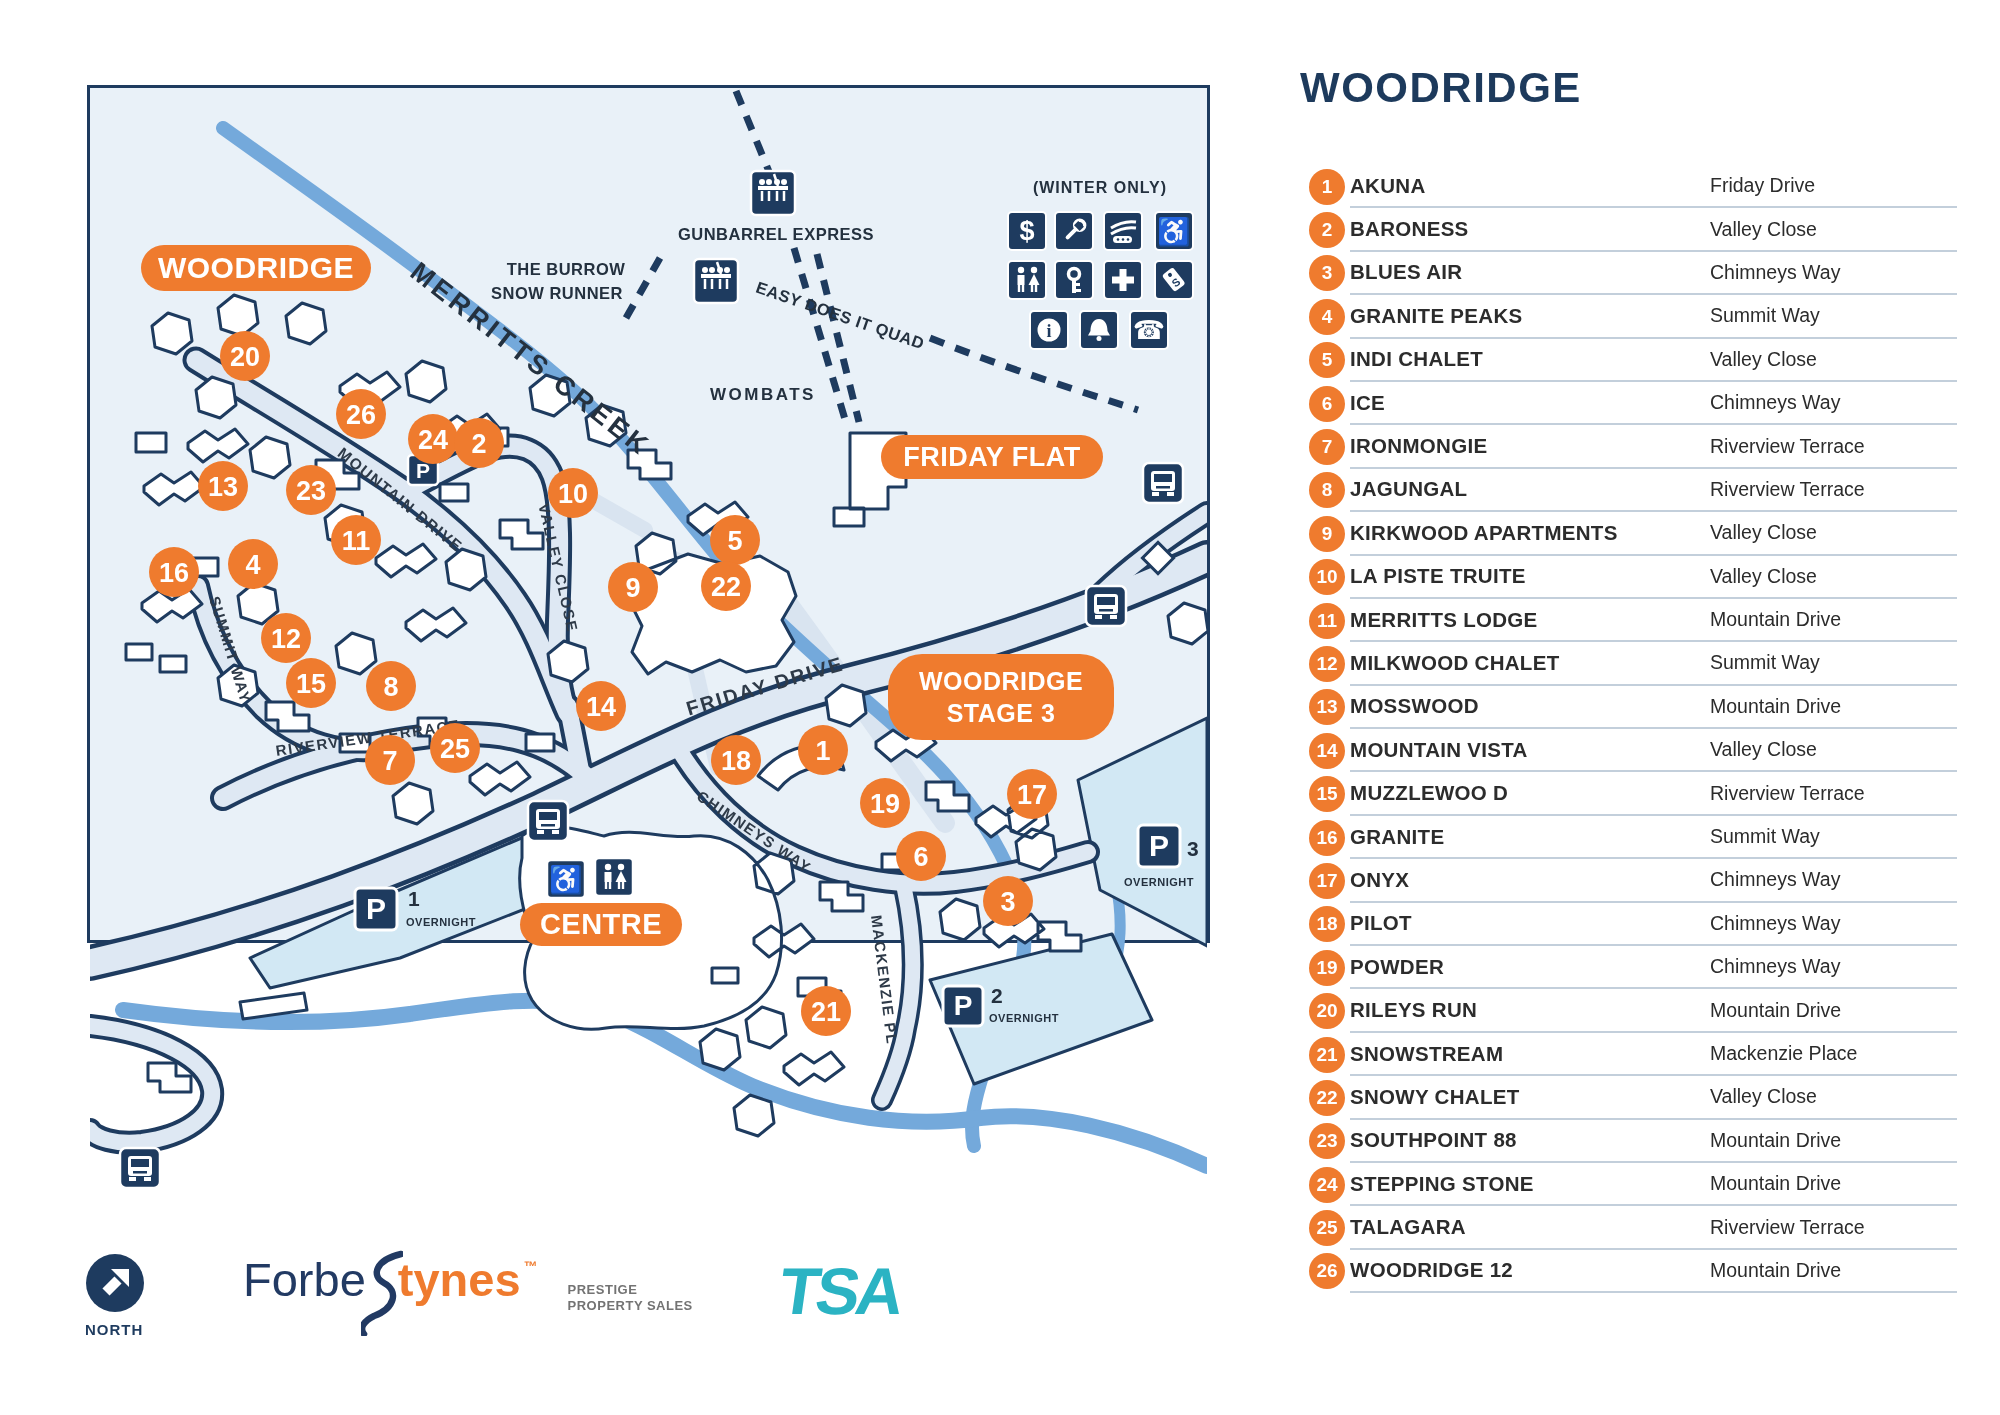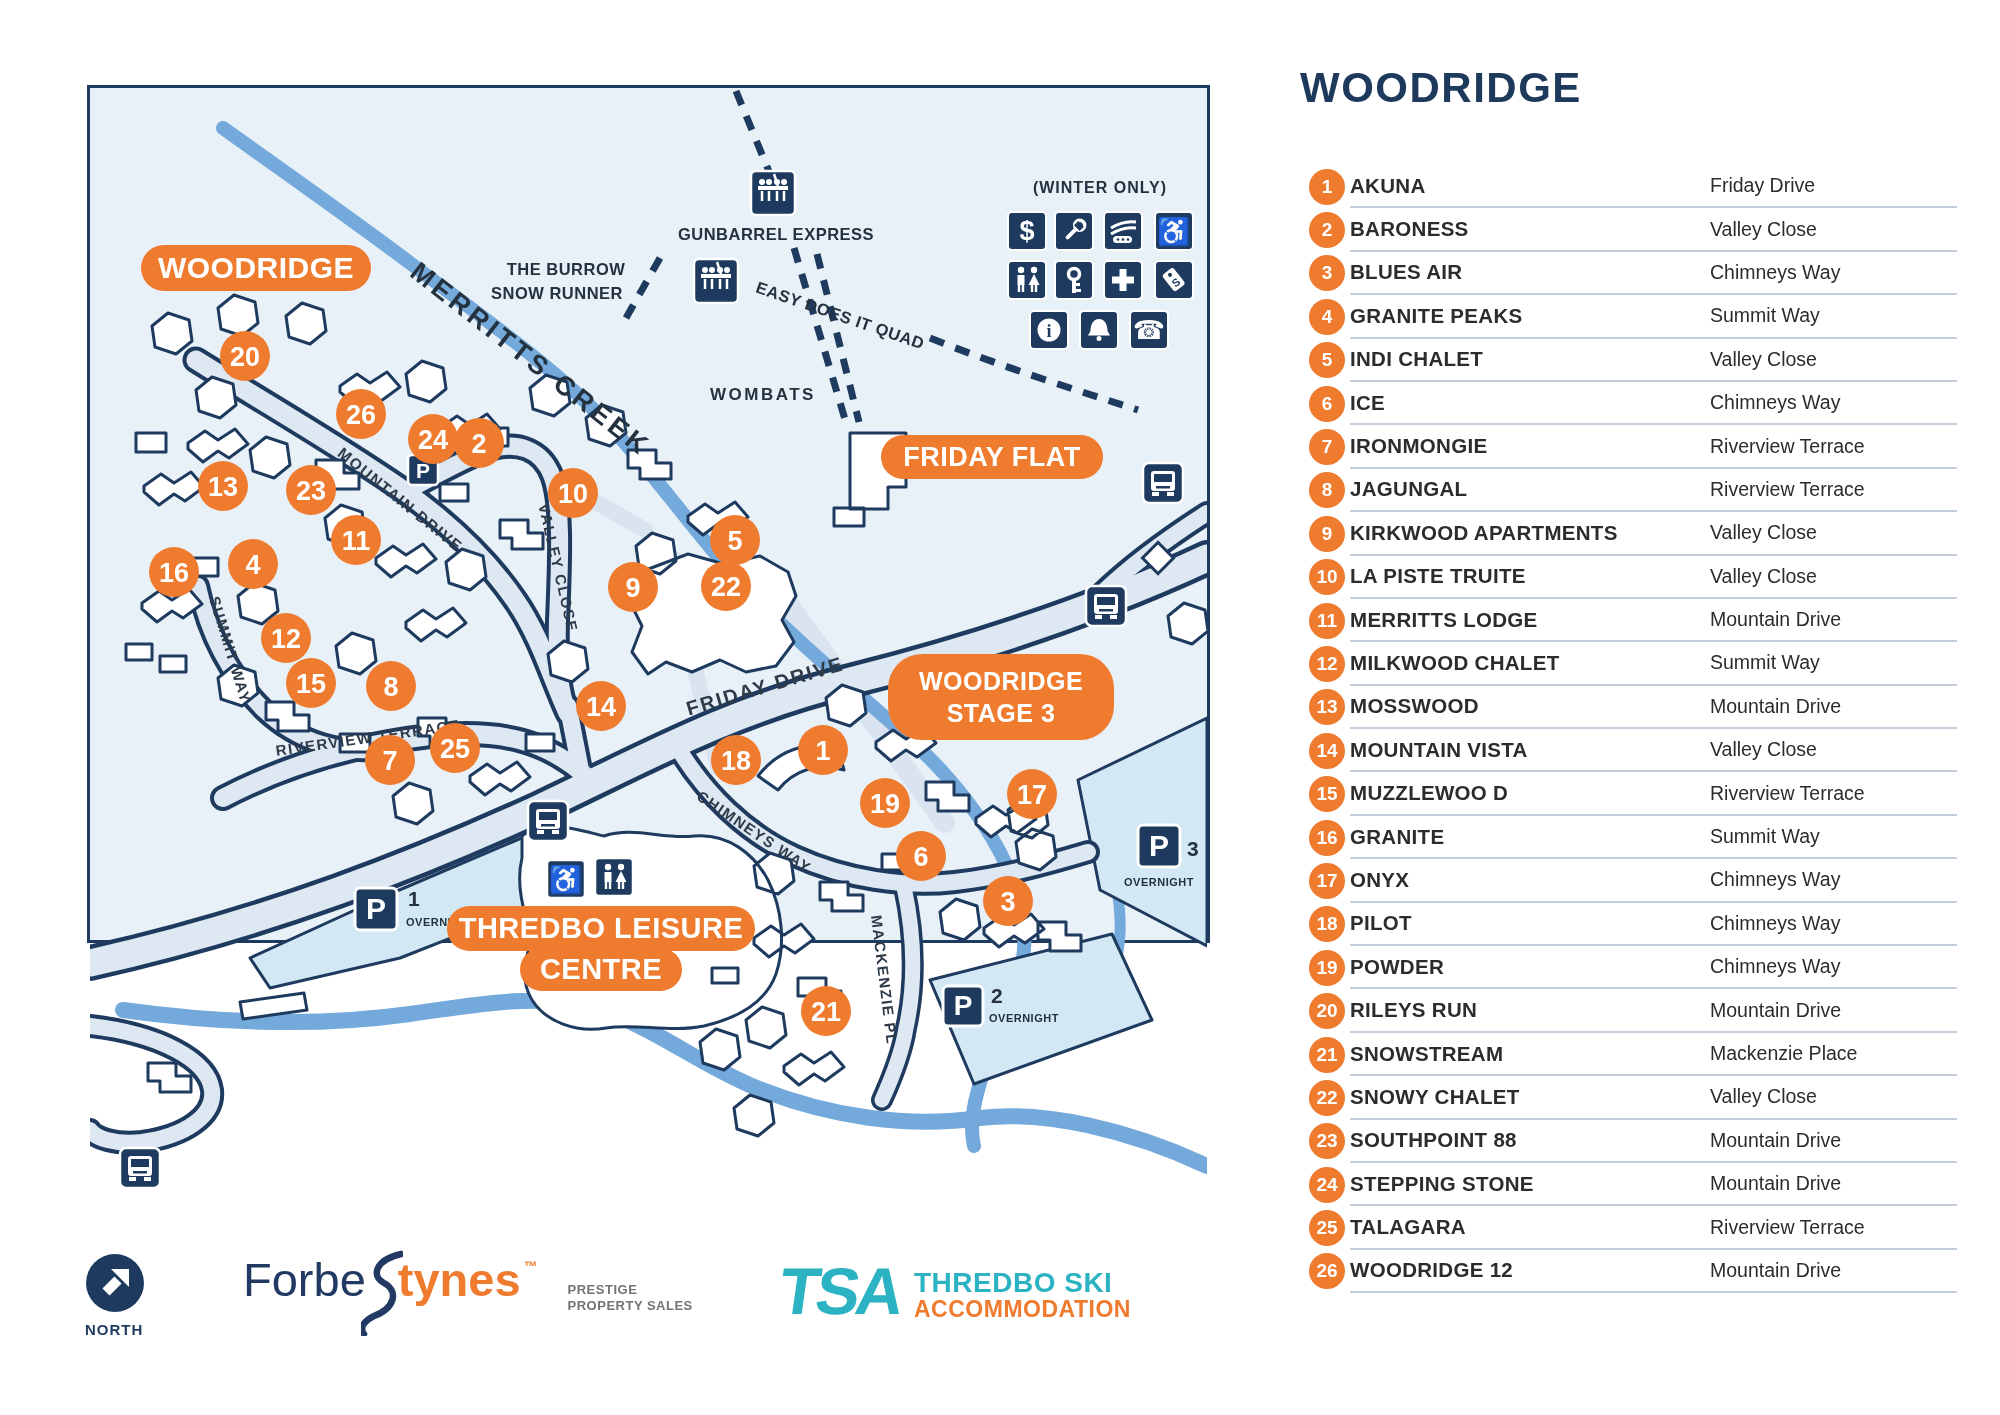--- a/index.html
+++ b/index.html
@@ -448,21 +448,20 @@
       </g>
   </svg>
 
   <div id="pill-woodridge" class="abs pill">WOODRIDGE</div>
   <div id="pill-fridayflat" class="abs pill">FRIDAY FLAT</div>
   <div id="pill-stage3" class="abs pill">
     <span>WOODRIDGE</span>
     <span>STAGE 3</span>
   </div>
   <div id="pill-leisure" class="abs">
-    <div class="pill l1">THREDBO LEISURE</div>
     <div class="pill l2">CENTRE</div>
   </div>
 </div>
 
 <div id="list-title" class="abs">WOODRIDGE</div>
 <div id="acc-list" class="abs">
     <div class="acc-row">
       <div class="acc-num">1</div>
       <div class="acc-body">
         <span class="acc-name">AKUNA</span>
@@ -663,17 +662,13 @@
   <span class="fb-tynes">tynes</span>
   <span class="fb-tm">™</span>
   <div class="fb-tag">
     <div>PRESTIGE</div>
     <div>PROPERTY SALES</div>
   </div>
 </div>
 
 <div id="tsa-group" class="abs">
   <span class="tsa-mark">TSA</span>
-  <div class="tsa-text">
-    <div class="tsa-l1">THREDBO SKI</div>
-    <div class="tsa-l2">ACCOMMODATION</div>
-  </div>
 </div>
 
 </body></html>

